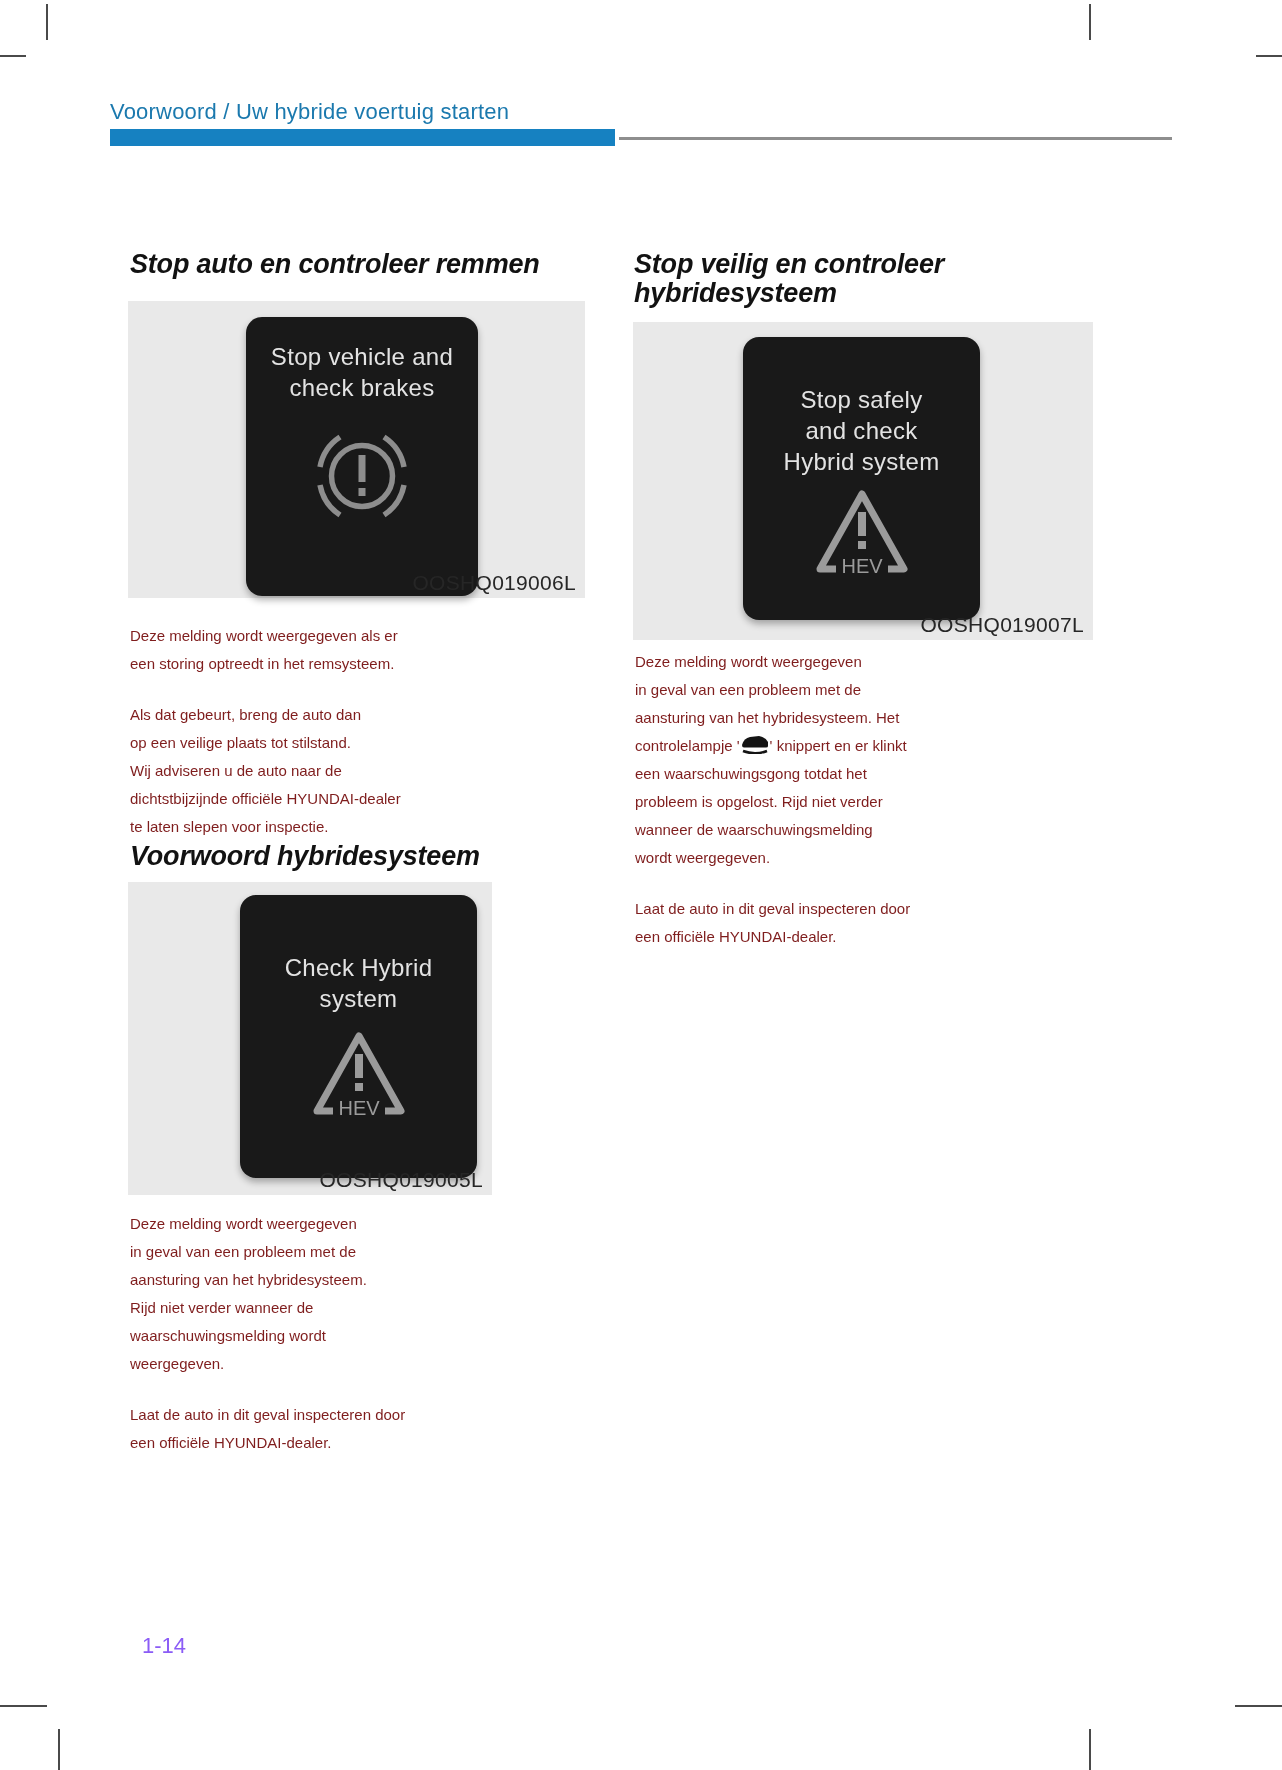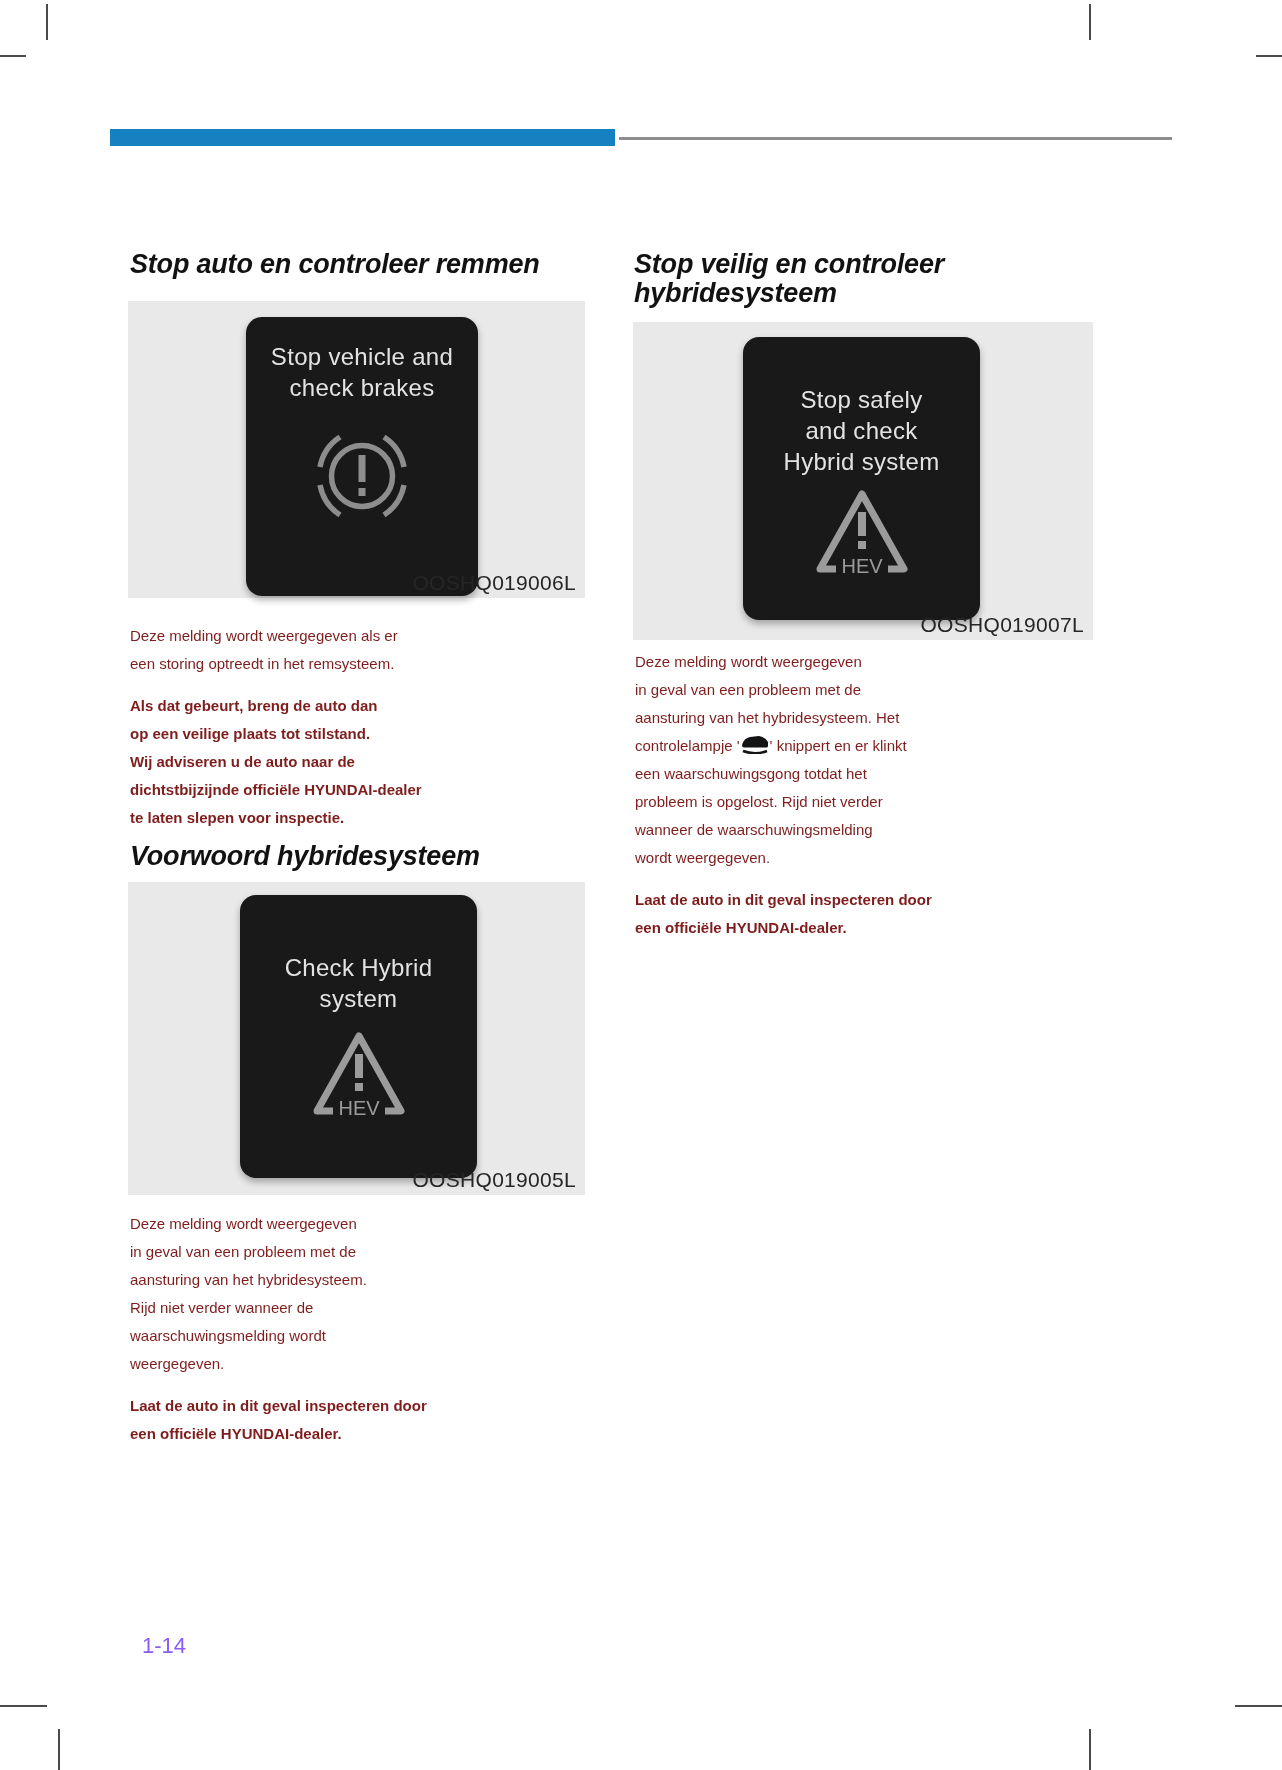--- a/index.html
+++ b/index.html
@@ -21,21 +21,21 @@
     position:absolute; font-size:27px; font-weight:bold; font-style:italic;
     line-height:29px; color:#121212; letter-spacing:-0.2px; white-space:pre-line;
   }
   #h1 { left:130px; top:250px; }
   #h2 { left:130px; top:842px; }
   #h3 { left:634px; top:250px; }
 
   
   .figure { position:absolute; background:#e9e9e9; }
   #fig1 { left:128px; top:293px; width:457px; height:297px;margin-top:8px; }
-  #fig2 { left:128px; top:882px; width:457px; height:313px; }
+  #fig2 { left:128px; top:882px; width:364px; height:313px; }
   #fig3 { left:633px; top:322px; width:460px; height:318px; }
 
   .display {
     position:absolute; background:#191919; border-radius:16px;
     box-shadow:0 4px 7px rgba(0,0,0,0.30);
     display:flex; flex-direction:column; align-items:center;
     box-sizing:border-box; color:#e3e3e3;
   }
   #disp1 { left:118px; top:16px; width:232px; height:279px; padding-top:24px; }
   #disp2 { left:112px; top:13px; width:237px; height:283px; padding-top:57px; }
@@ -50,40 +50,41 @@
   #disp3 .panel-icon { margin-top:9px;  }
 
   .fig-label { position:absolute; right:9px; bottom:3px; font-size:21px; color:#262626; letter-spacing:0.3px; }
 
   
   .para-group { position:absolute; width:472px; font-size:15px; line-height:28px; color:#7f1d1d; }
   #pg1 { left:130px; top:622px; }
   #pg2 { left:130px; top:1210px; }
   #pg3 { left:635px; top:648px; }
   .para { margin:0; white-space:pre-line; }
-  .para + .para { margin-top:14px;font-weight:bold; }
+  .para + .para { margin-top:23px; }
 
   .inline-icon { vertical-align:-3px; }
 
   .page-number { position:absolute; left:142px; top:1633px; font-size:22px; color:#8b5cf6; }
 </style>
 </head>
 <body>
 
 <div class="page">
 
   <div class="crop" style="left:46px;top:4px;width:2px;height:36px;"></div>
   <div class="crop" style="left:0;top:55px;width:26px;height:2px;"></div>
   <div class="crop" style="left:1089px;top:4px;width:2px;height:36px;"></div>
   <div class="crop" style="left:1256px;top:55px;width:26px;height:2px;"></div>
   <div class="crop" style="left:0;top:1705px;width:47px;height:2px;"></div>
   <div class="crop" style="left:58px;top:1729px;width:2px;height:41px;"></div>
   <div class="crop" style="left:1235px;top:1705px;width:47px;height:2px;"></div>
   <div class="crop" style="left:1089px;top:1729px;width:2px;height:41px;"></div>
 
+  <div class="breadcrumb">Voorwoord / Uw hybride voertuig starten</div>
   <div class="blue-bar"></div>
   <div class="gray-rule"></div>
 
   <div class="heading" id="h1">Stop auto en controleer remmen</div>
 
   <div class="figure" id="fig1">
     <div class="display" id="disp1">
       <div class="display-text">Stop vehicle and
 check brakes</div>
       <svg class="panel-icon" width="102" height="96" viewBox="0 0 102 96">

